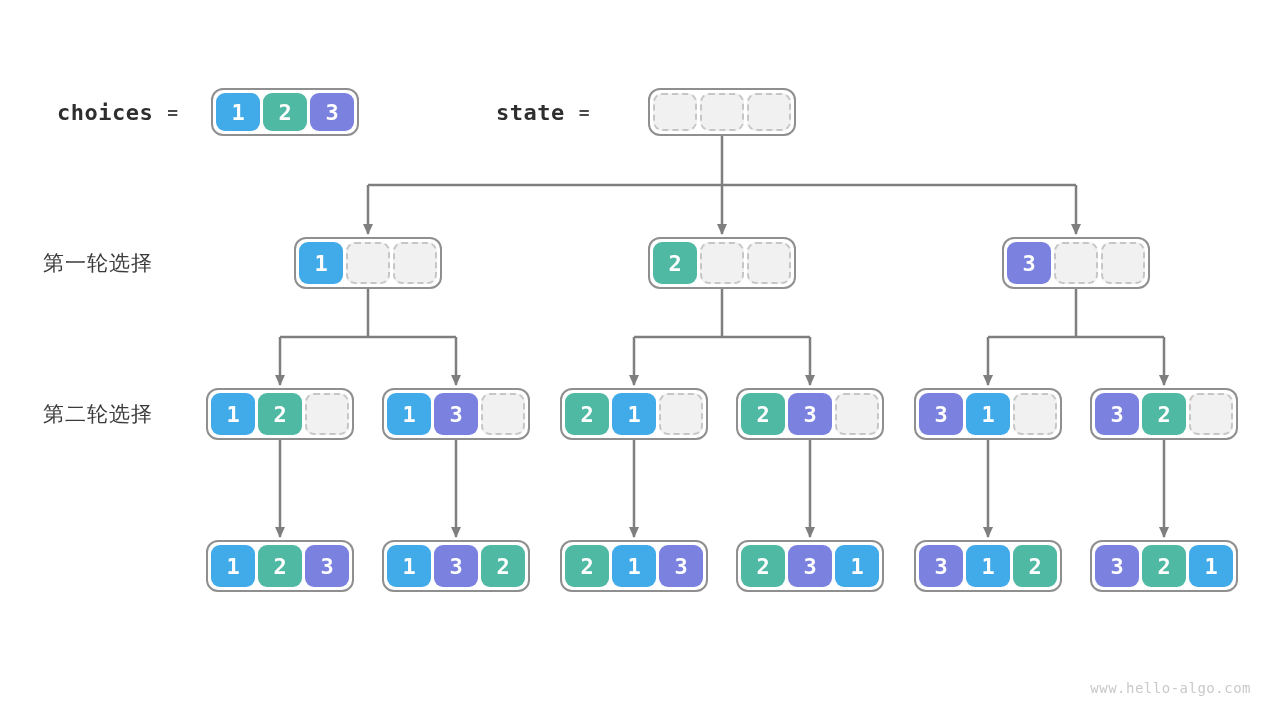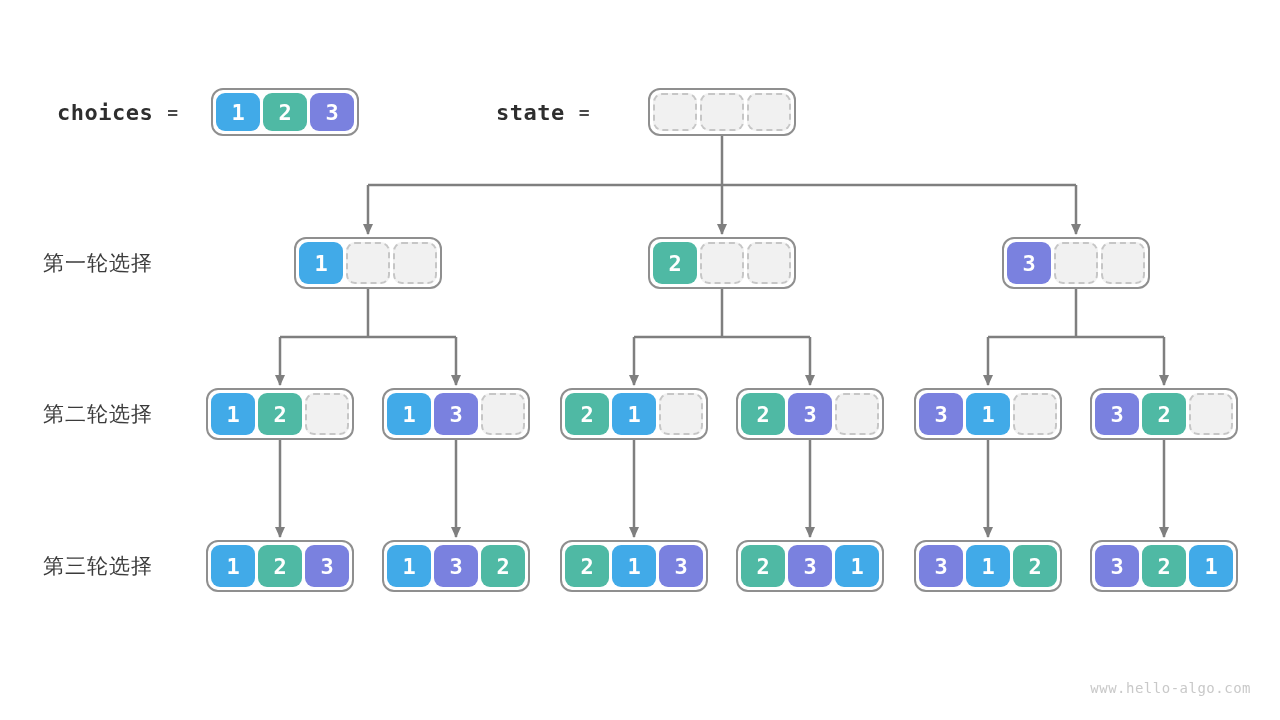--- a/index.html
+++ b/index.html
@@ -210,21 +210,20 @@
       <span class="cell v3">3</span>
       <span class="cell v1">1</span>
       <span class="cell vempty"></span>
     </div>
   <div class="node" style="left:1090px; top:388px;">
       <span class="cell v3">3</span>
       <span class="cell v2">2</span>
       <span class="cell vempty"></span>
     </div>
 
-  <div class="row-label" style="top:540px;">第三轮选择</div>
   <div class="node" style="left:206px;  top:540px;">
       <span class="cell v1">1</span>
       <span class="cell v2">2</span>
       <span class="cell v3">3</span>
     </div>
   <div class="node" style="left:382px;  top:540px;">
       <span class="cell v1">1</span>
       <span class="cell v3">3</span>
       <span class="cell v2">2</span>
     </div>

